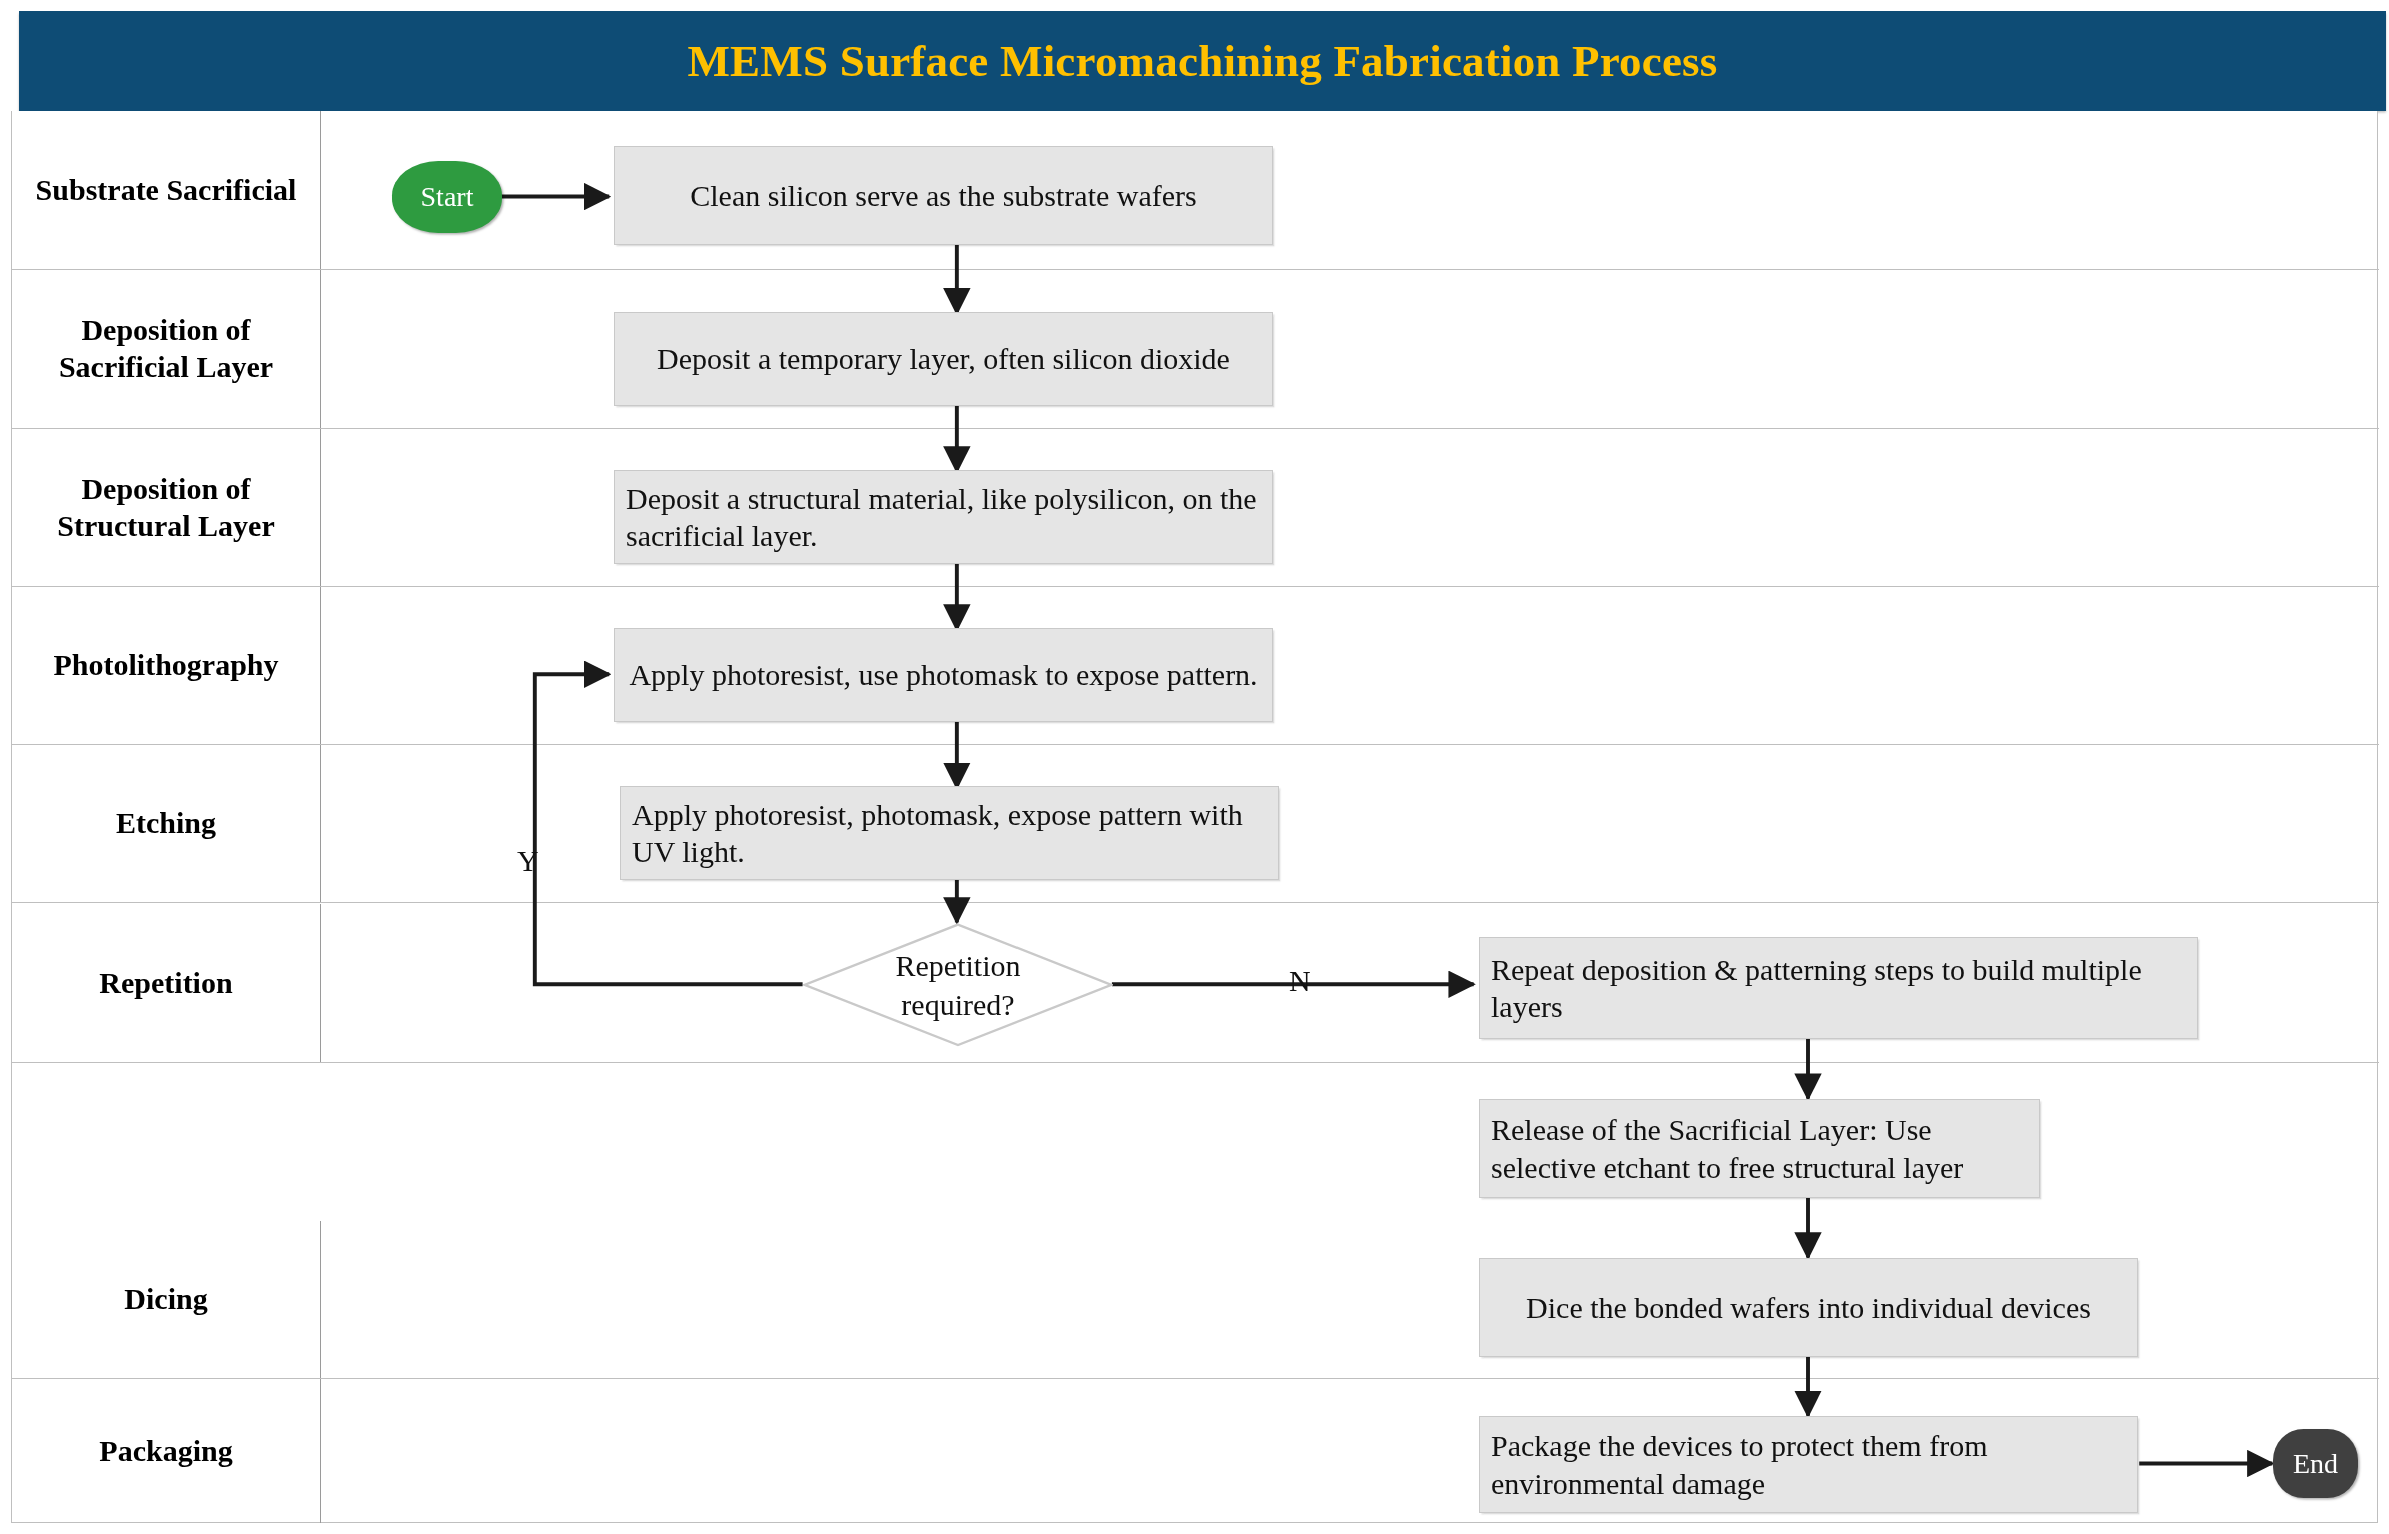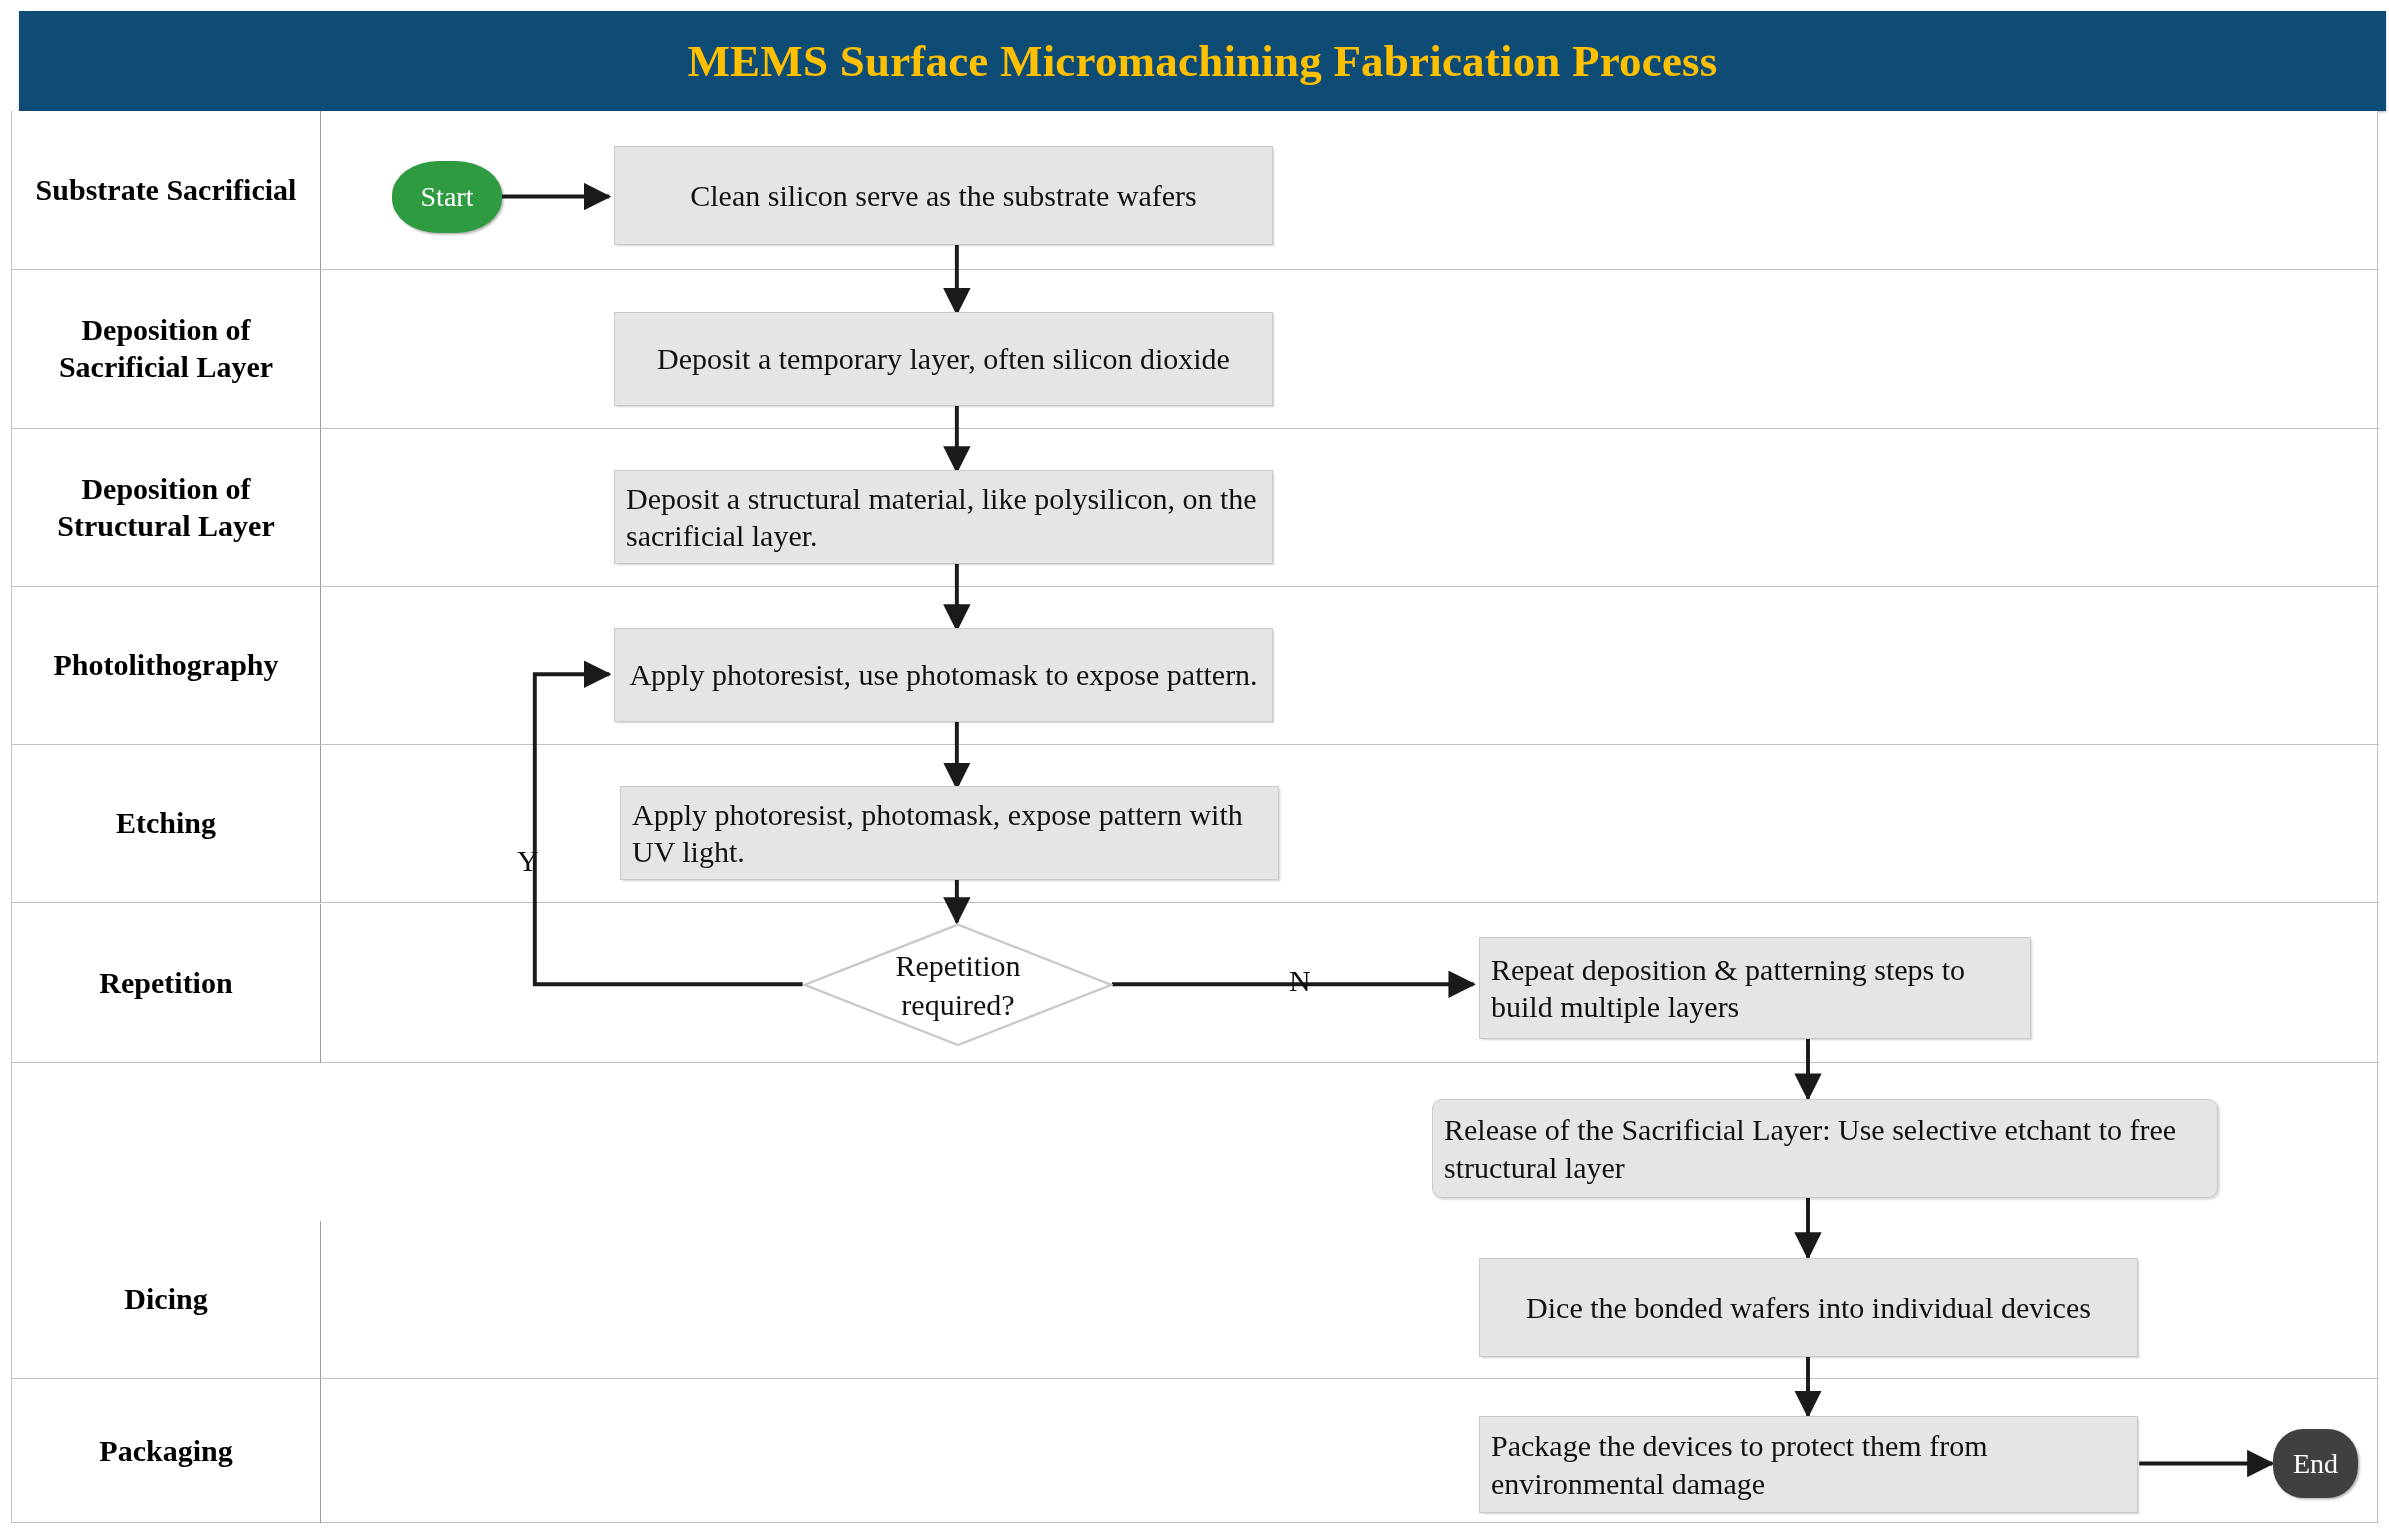--- a/index.html
+++ b/index.html
@@ -177,25 +177,25 @@
   <div id="decision" style="left:803px;top:923px;width:310px;height:124px;">
     <svg class="dshape" viewBox="0 0 396 158" xmlns="http://www.w3.org/2000/svg">
       <polygon points="198,2 394,79 198,156 2,79" fill="#ffffff" stroke="#c9c9c9" stroke-width="3"></polygon>
     </svg>
     <div class="dlabel">
       <span>Repetition</span>
       <span>required?</span>
     </div>
   </div>
 
-  <div class="pbox" style="left:1479px;top:937px;width:552px;height:102px;">
+  <div class="pbox" style="left:1479px;top:937px;width:719px;height:102px;">
     <span>Repeat deposition &amp; patterning steps to build multiple layers</span>
   </div>
 
-  <div class="pbox" style="left:1432px;top:1099px;width:786px;height:99px;border-radius:10px;">
+  <div class="pbox" style="left:1479px;top:1099px;width:561px;height:99px;">
     <span>Release of the Sacrificial Layer: Use selective etchant to free structural layer</span>
   </div>
 
   <div class="pbox" style="left:1479px;top:1258px;width:659px;height:99px;">
     <span>Dice the bonded wafers into individual devices</span>
   </div>
 
   <div class="pbox" style="left:1479px;top:1416px;width:659px;height:97px;">
     <span>Package the devices to protect them from environmental damage</span>
   </div>

